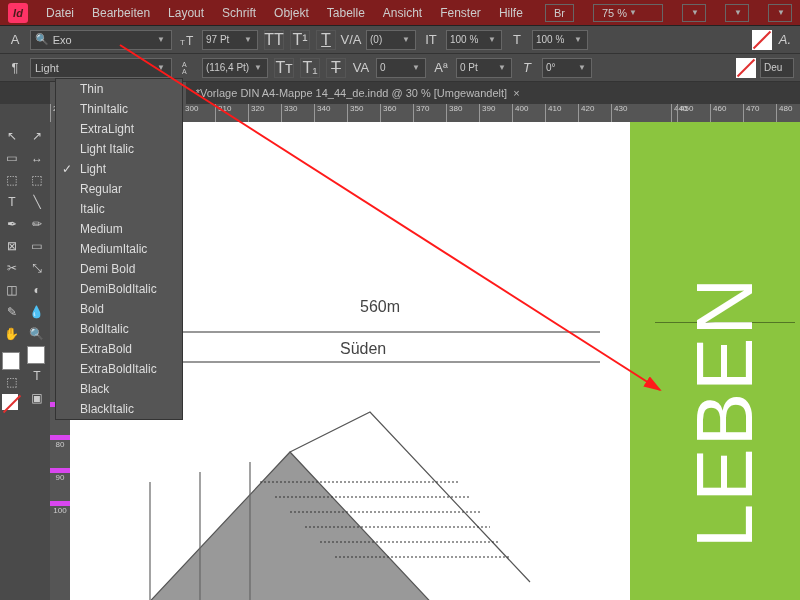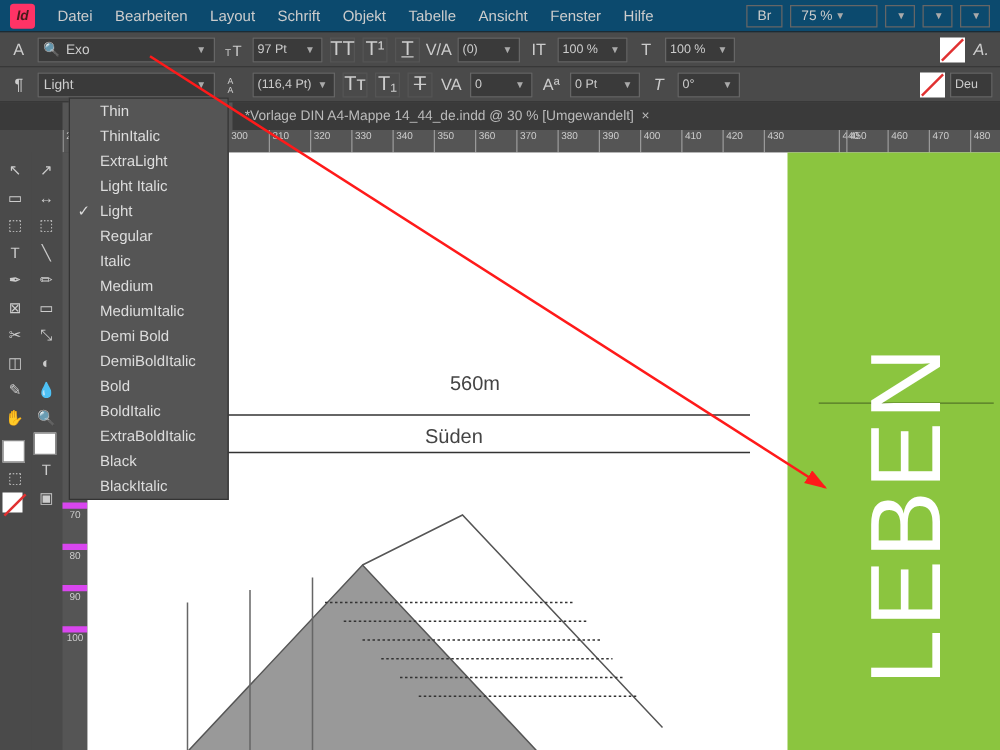--- a/index.html
+++ b/index.html
@@ -1,21 +1,21 @@
 <!DOCTYPE html>
 <html><head>
 <meta charset="utf-8">
 <style>
 * { box-sizing: border-box; margin: 0; padding: 0; font-family: Arial, sans-serif; }
 body { background: #4a4a4a; width: 800px; height: 600px; overflow: hidden; position: relative; }
 
-.menubar { background: #0c4a6e; height: 26px; display: flex; align-items: center; padding: 0 8px; gap: 18px; border-bottom: 1px solid #222; }
+.menubar { background: #7f1d1d; height: 26px; display: flex; align-items: center; padding: 0 8px; gap: 18px; border-bottom: 1px solid #222; }
 .app-icon { width: 20px; height: 20px; background: #ff3366; border-radius: 3px; display: flex; align-items: center; justify-content: center; color: #4a1a1a; font-size: 11px; font-weight: bold; font-style: italic; }
 .menu-item { color: #ccc; font-size: 12px; cursor: pointer; }
-.menubar-right { margin-left: auto; display: flex; gap: 6px; align-items: center; }
+.menubar-right { margin-left: auto; display: flex; gap: 19px; align-items: center; }
 .mb-box { border: 1px solid #666; padding: 2px 8px; font-size: 11px; color: #ccc; height: 18px; display: flex; align-items: center; }
 
 .control-row { background: #4a4a4a; height: 28px; display: flex; align-items: center; padding: 0 6px; gap: 6px; border-bottom: 1px solid #333; }
 .ctrl-icon { width: 18px; height: 18px; display: flex; align-items: center; justify-content: center; color: #ccc; font-size: 13px; }
 .font-input { width: 142px; height: 20px; background: #3a3a3a; border: 1px solid #666; color: #ccc; font-size: 11px; padding: 0 4px; display: flex; align-items: center; }
 .num-input { height: 20px; background: #3a3a3a; border: 1px solid #666; color: #ccc; font-size: 10px; padding: 0 3px; display: flex; align-items: center; }
 .btn-sq { width: 20px; height: 20px; border: 1px solid #555; display: flex; align-items: center; justify-content: center; color: #ccc; font-size: 16px; }
 .red-slash { width: 20px; height: 20px; background: #fff; position: relative; }
 .red-slash::after { content: ''; position: absolute; width: 2px; height: 24px; background: #e03030; transform: rotate(45deg); left: 9px; top: -2px; }
 .drop-arrow { width: 12px; font-size: 8px; color: #aaa; text-align: center; }
@@ -283,20 +283,21 @@
     <div class="dd-item">Light Italic</div>
     <div class="dd-item checked">Light</div>
     <div class="dd-item">Regular</div>
     <div class="dd-item">Italic</div>
     <div class="dd-item">Medium</div>
     <div class="dd-item">MediumItalic</div>
     <div class="dd-item">Demi Bold</div>
     <div class="dd-item">DemiBoldItalic</div>
     <div class="dd-item">Bold</div>
     <div class="dd-item">BoldItalic</div>
+    <div class="dd-item">ExtraBold</div>
     <div class="dd-item">ExtraBoldItalic</div>
     <div class="dd-item">Black</div>
     <div class="dd-item">BlackItalic</div>
   </div>
 
 <svg class="arrow-overlay" width="800" height="600">
   <defs>
       <marker id="ah" markerWidth="10" markerHeight="10" refX="8" refY="3" orient="auto">
         <path d="M0,0 L0,6 L9,3 z" fill="#ff1a1a"></path>
       </marker>

